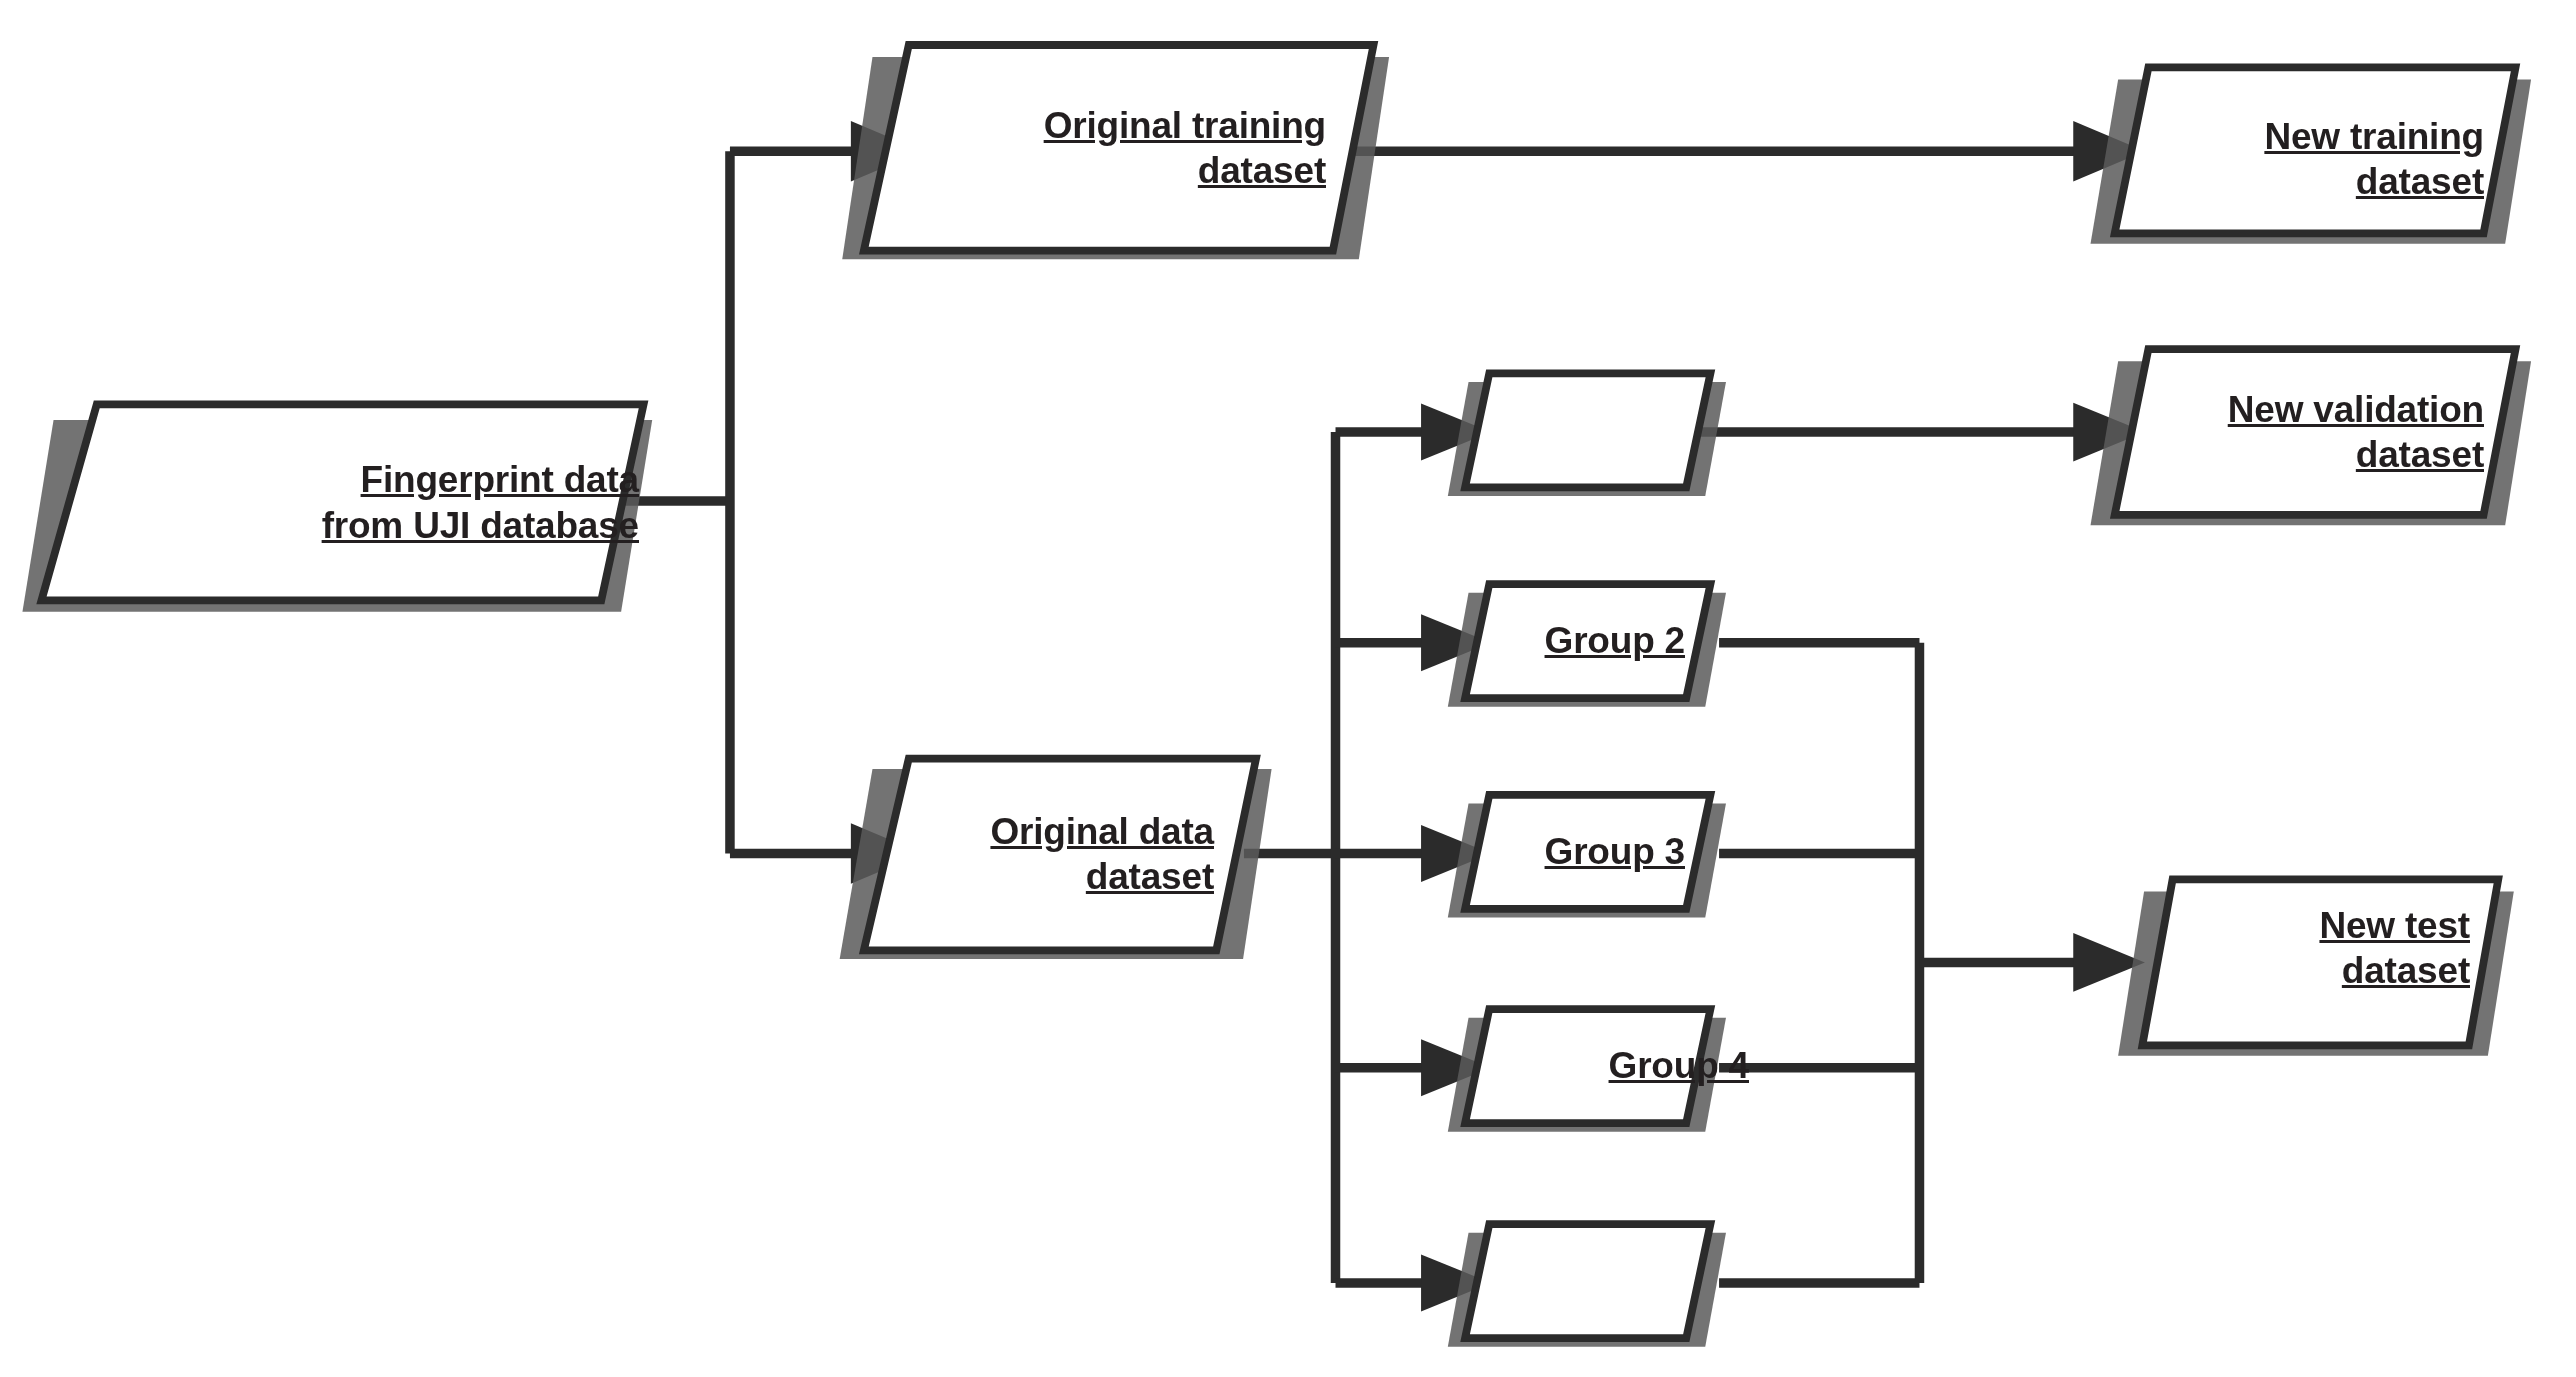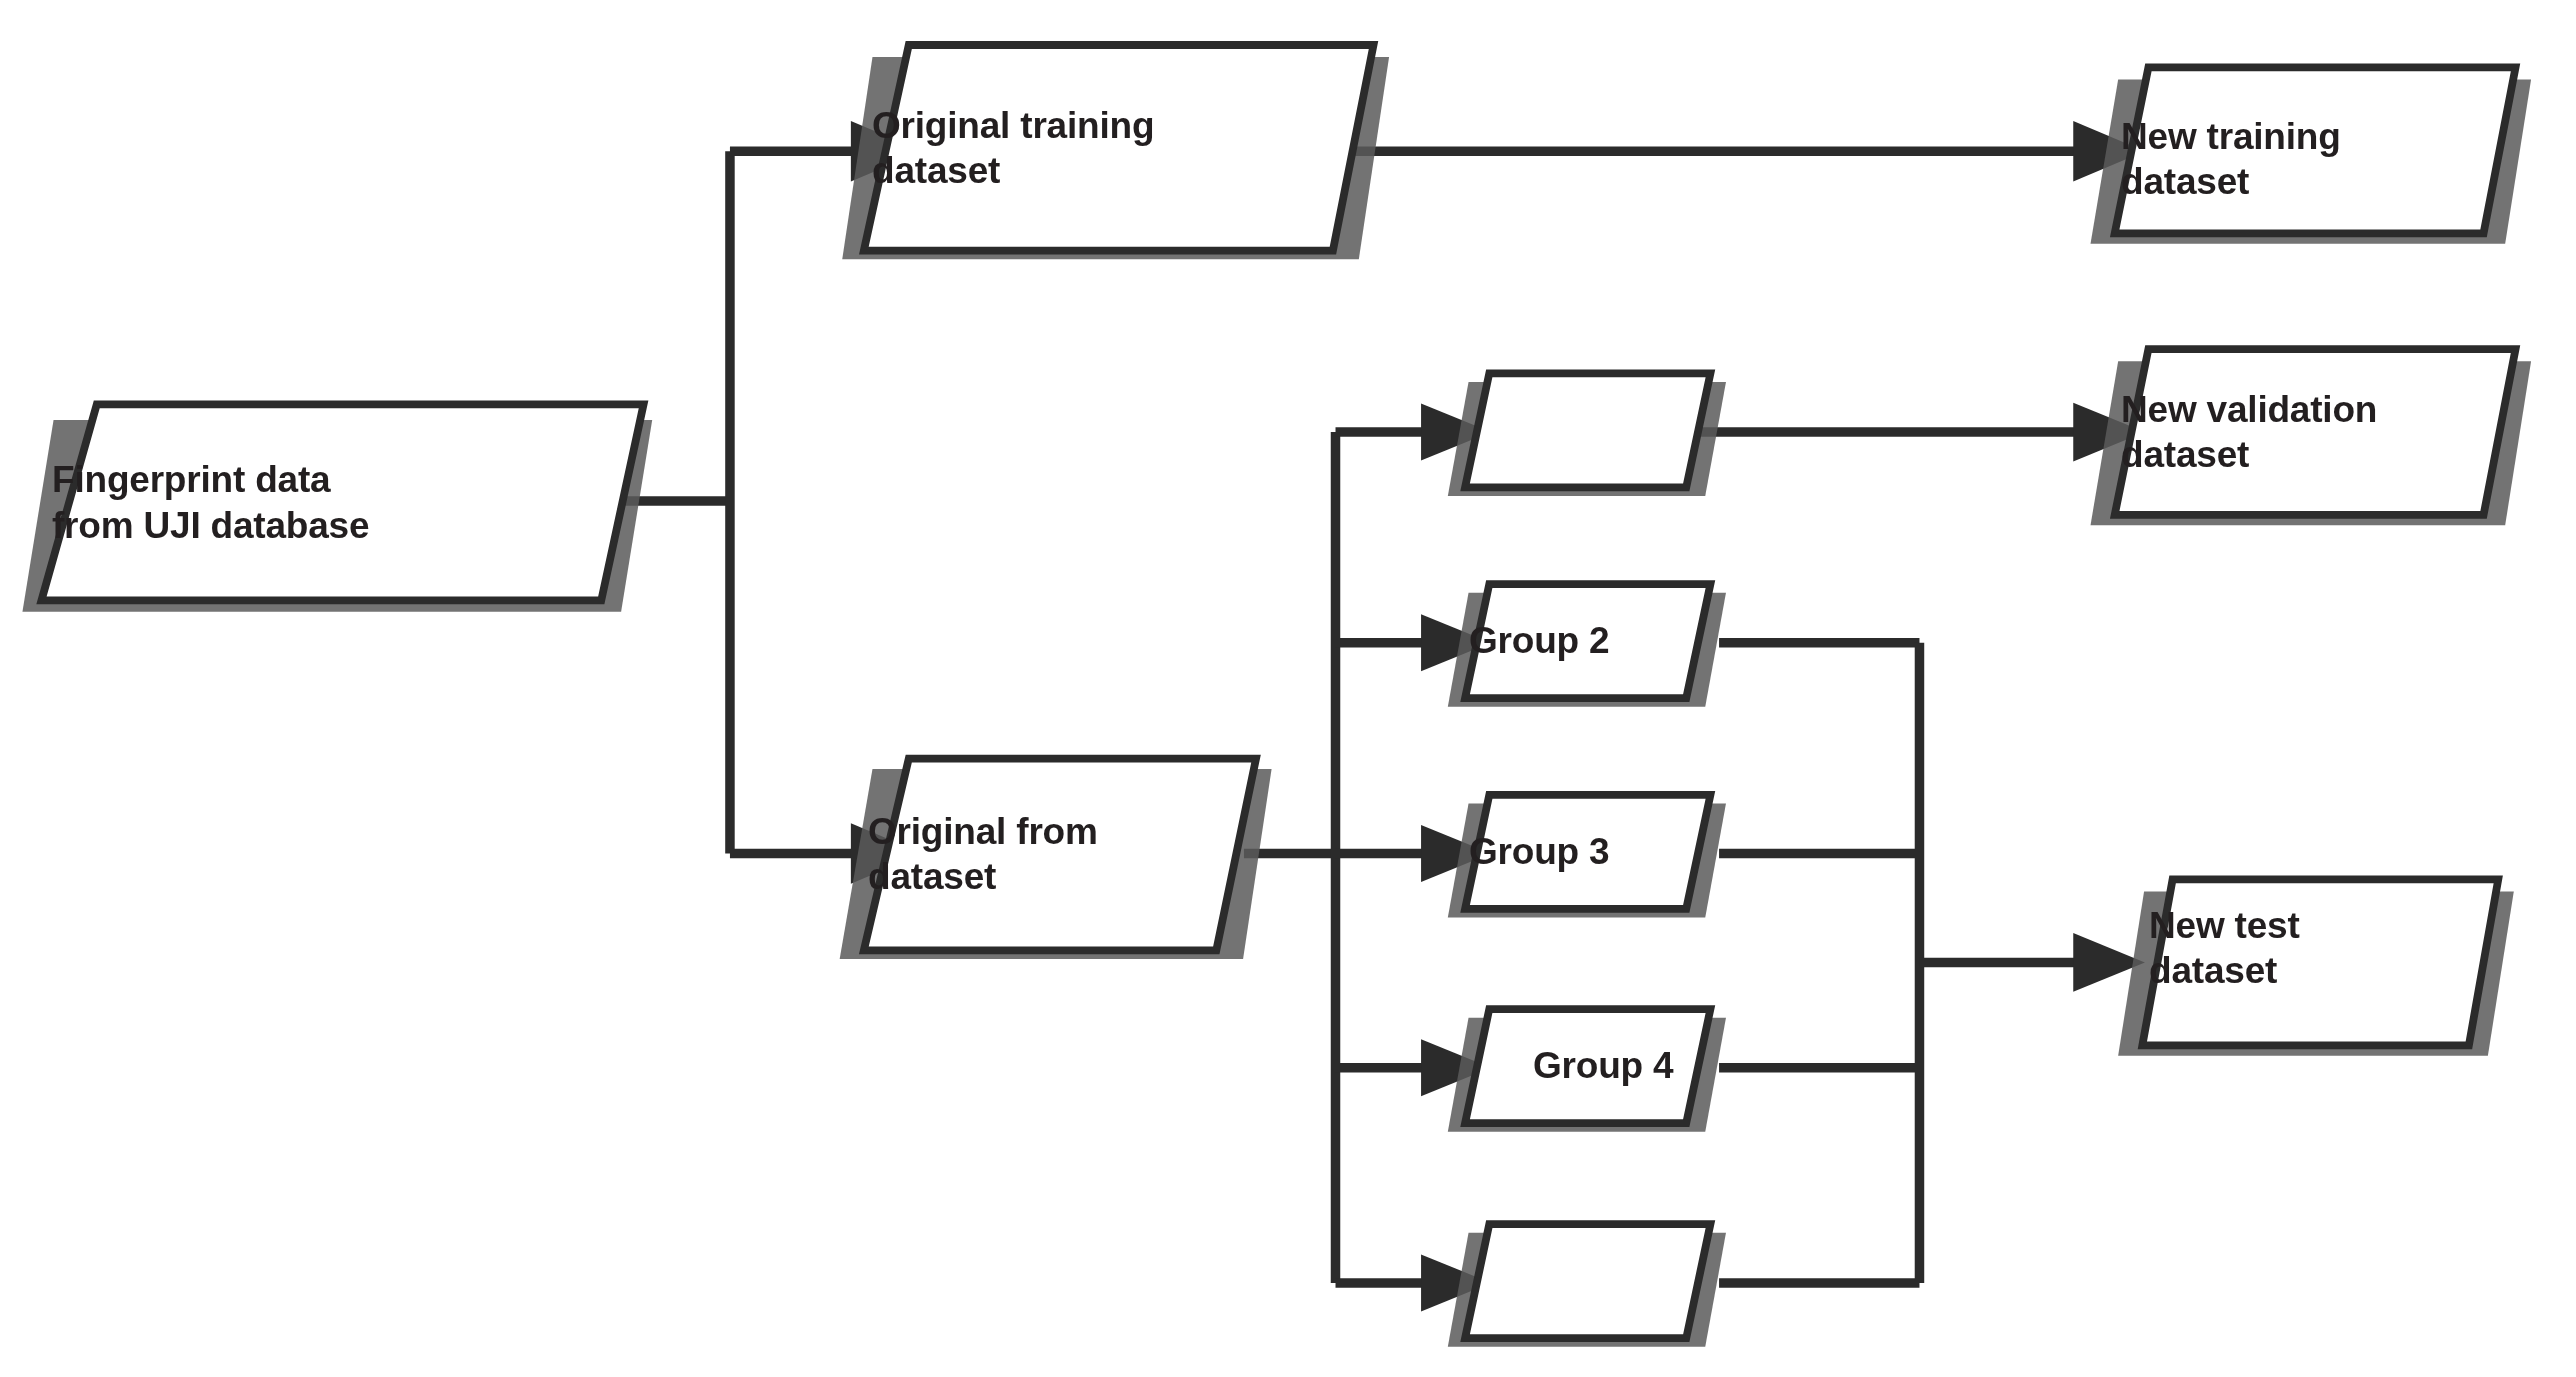--- a/index.html
+++ b/index.html
@@ -41,29 +41,30 @@
     fill: none;
     stroke-linecap: butt;
   }
   .edge-arrow {
     fill: #2b2b2b;
   }
   .node-label {
     position: absolute;
     display: flex;
     flex-direction: column;
-    align-items: flex-start;
+    align-items: flex-end;
     justify-content: center;
     text-align: center;
     color: #231f20;
     font-family: "Liberation Sans", sans-serif;
     font-weight: bold;
     letter-spacing: -0.2px;
     pointer-events: none;
     line-height: 1.22;
+    text-decoration: underline;
   }
   .node-label.big   { font-size: 37px; }
   .node-label.group { font-size: 37px; }
   .label-line { display: block; white-space: nowrap; }
 </style>
 </head>
 <body>
 
 <div id="diagram-root">
 
@@ -203,21 +204,21 @@
     <span class="label-line">Fingerprint data</span>
     <span class="label-line">from UJI database</span>
   </div>
 
   <div class="node-label big" style="left:872px; top:45px; width:454px; height:206px;">
     <span class="label-line">Original training</span>
     <span class="label-line">dataset</span>
   </div>
 
   <div class="node-label big" style="left:868px; top:758px; width:346px; height:192px;">
-    <span class="label-line">Original from</span>
+    <span class="label-line">Original data</span>
     <span class="label-line">dataset</span>
   </div>
 
   <div class="node-label big" style="left:2121px; top:76px; width:363px; height:166px;">
     <span class="label-line">New training</span>
     <span class="label-line">dataset</span>
   </div>
 
   <div class="node-label big" style="left:2121px; top:349px; width:363px; height:166px;">
     <span class="label-line">New validation</span>

